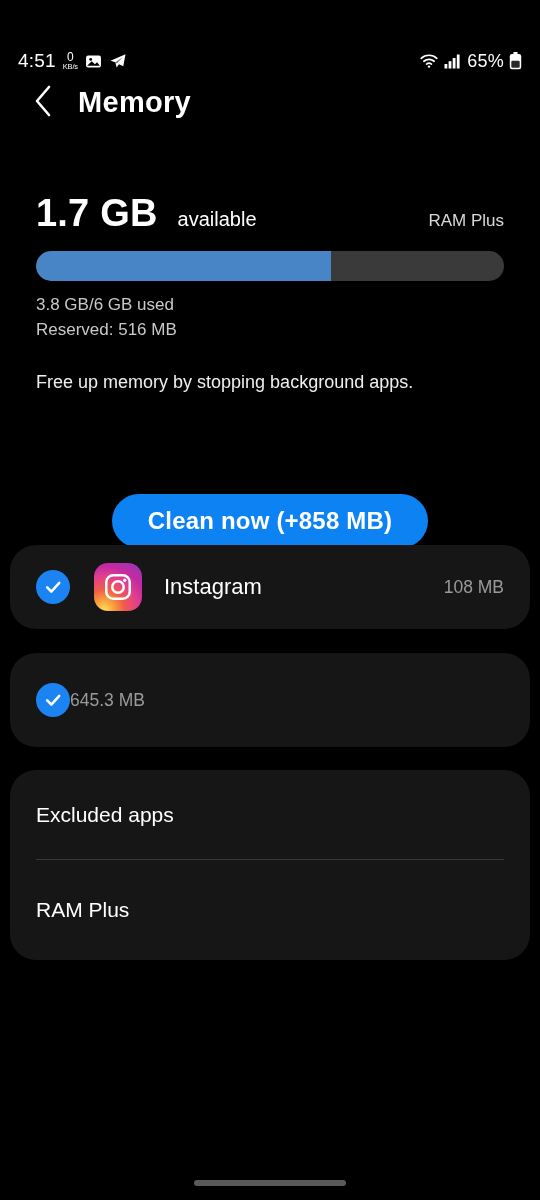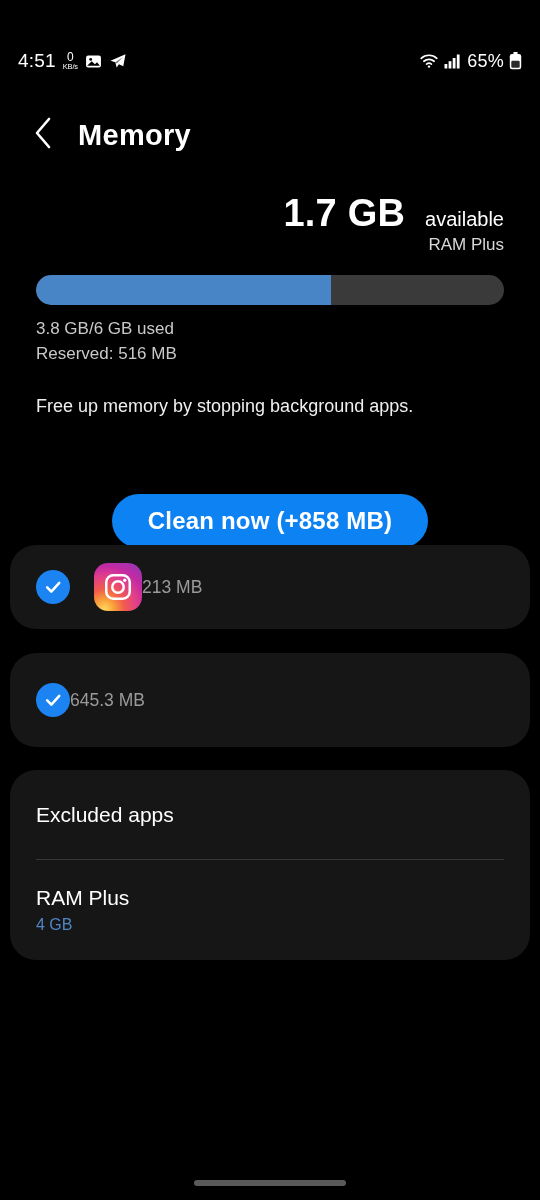--- a/index.html
+++ b/index.html
@@ -24,28 +24,28 @@
   .sb-rate .num { font-size:12px; }
   .sb-rate .unit { font-size:7.5px; letter-spacing:-.2px; }
   .sb-spacer { flex:1; }
   .sb-right { display:flex; align-items:center; gap:5px; }
   .sb-pct { font-size:18px; letter-spacing:.2px; }
   .ic { display:block; }
 
   
   .header {
     position:absolute; top:86px; left:0; width:540px; height:66px;
-    display:flex; align-items:flex-end; padding-left:30px; gap:22px;
+    display:flex; align-items:flex-start; padding-left:30px; gap:22px;
   }
   .back-btn { width:26px; height:34px; display:flex; align-items:center; justify-content:center; }
   .page-title { color:#fff; font-size:29px; font-weight:bold; letter-spacing:.3px; }
 
   
   .summary { position:absolute; top:192px; left:0; width:540px; padding:0 36px; }
-  .summary-row { display:flex; align-items:flex-end; justify-content:space-between;flex-direction:column; }
+  .summary-row { display:flex; align-items:flex-end; justify-content:space-between; }
   .avail { color:#fff; display:flex; align-items:baseline; }
   .avail-num { font-size:38px; font-weight:bold; letter-spacing:.2px; }
   .avail-label { font-size:20px; margin-left:20px; font-weight:normal; }
   .ramplus-tag { color:#d8d8d8; font-size:17px; padding-bottom:4px; }
 
   .bar-track {
     margin-top:16px; height:30px; border-radius:15px;
     background:#3a3a3a; overflow:hidden; position:relative;
   }
   .bar-fill { height:100%; background:#4885c7; border-radius:15px 0 0 15px; }
@@ -194,21 +194,22 @@
           <path d="M5 12.5 L10 17.5 L19.5 7" stroke="#fff" stroke-width="3" fill="none" stroke-linecap="round" stroke-linejoin="round"></path>
         </svg>
       </span>
       <span class="app-icon" style="margin-left:24px;">
         <svg width="30" height="30" viewBox="0 0 24 24">
           <rect x="2.6" y="2.6" width="18.8" height="18.8" rx="5.6" fill="none" stroke="#fff" stroke-width="2"></rect>
           <circle cx="12" cy="12" r="4.6" fill="none" stroke="#fff" stroke-width="2"></circle>
           <circle cx="17.4" cy="6.6" r="1.35" fill="#fff"></circle>
         </svg>
       </span>
-      <span class="app-size">213 MB</span>
+      <span class="app-name" style="margin-left:22px;">Instagram</span>
+      <span class="app-size">108 MB</span>
     </div>
   </div>
 
   <div class="card" style="top:653px; height:94px;">
     <div class="app-row">
       <span class="check">
         <svg width="20" height="20" viewBox="0 0 24 24">
           <path d="M5 12.5 L10 17.5 L19.5 7" stroke="#fff" stroke-width="3" fill="none" stroke-linecap="round" stroke-linejoin="round"></path>
         </svg>
       </span>
@@ -216,18 +217,17 @@
     </div>
   </div>
 
   <div class="card" style="top:770px; height:190px; padding:0 26px;">
     <div style="height:89px; display:flex; align-items:center;">
       <span class="excl-title">Excluded apps</span>
     </div>
     <div class="divider"></div>
     <div style="height:100px; display:flex; flex-direction:column; justify-content:center;">
       <span class="excl-item-title">RAM Plus</span>
-      <span class="excl-item-sub" style="color: rgb(79, 134, 198);">4 GB</span>
     </div>
   </div>
 
   <div class="home-ind"></div>
 </div>
 
 </body></html>

